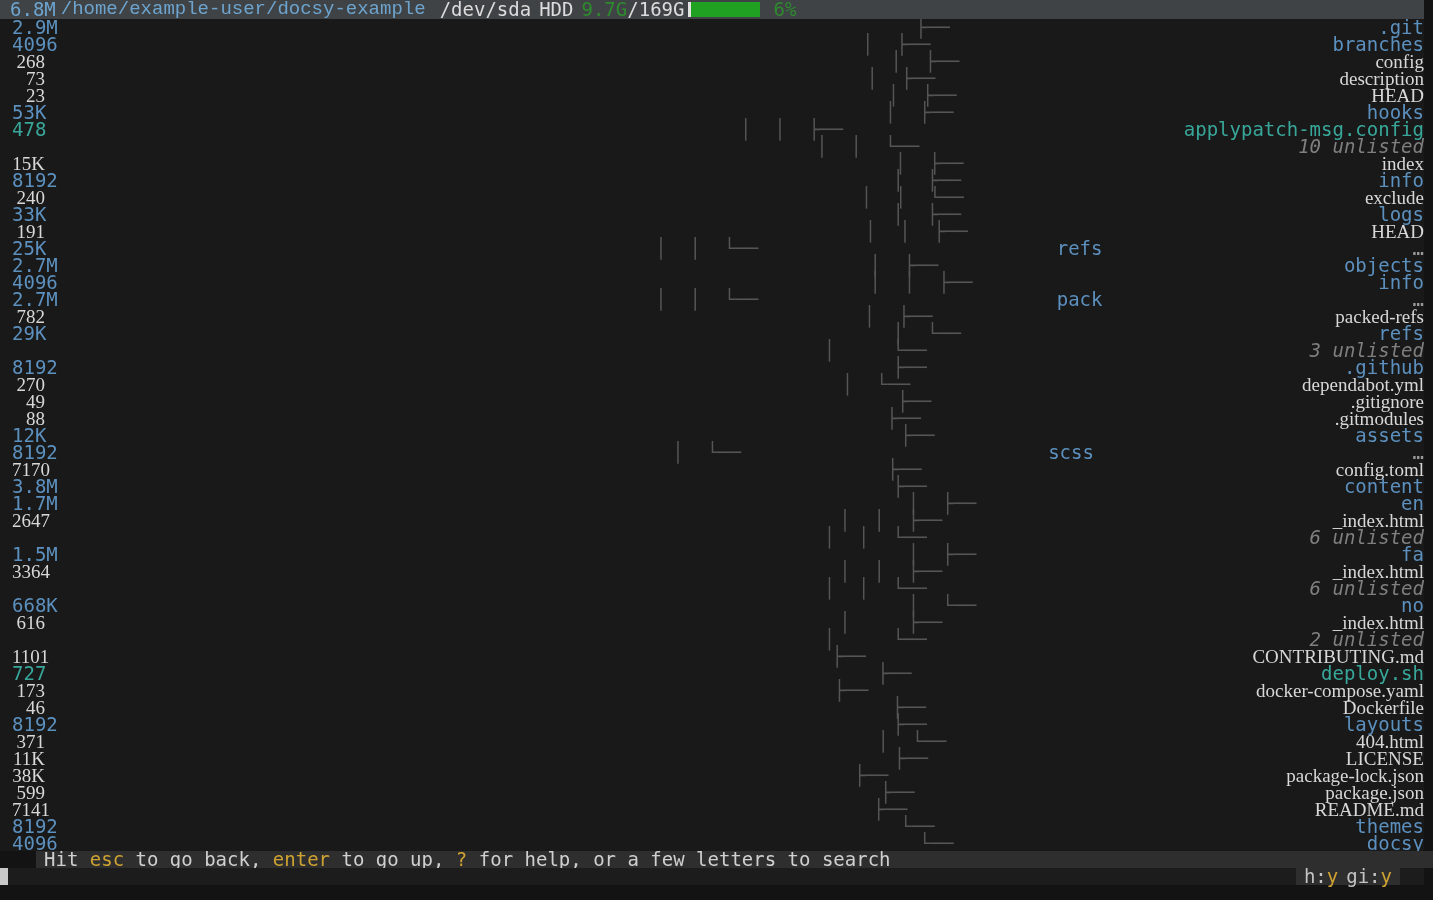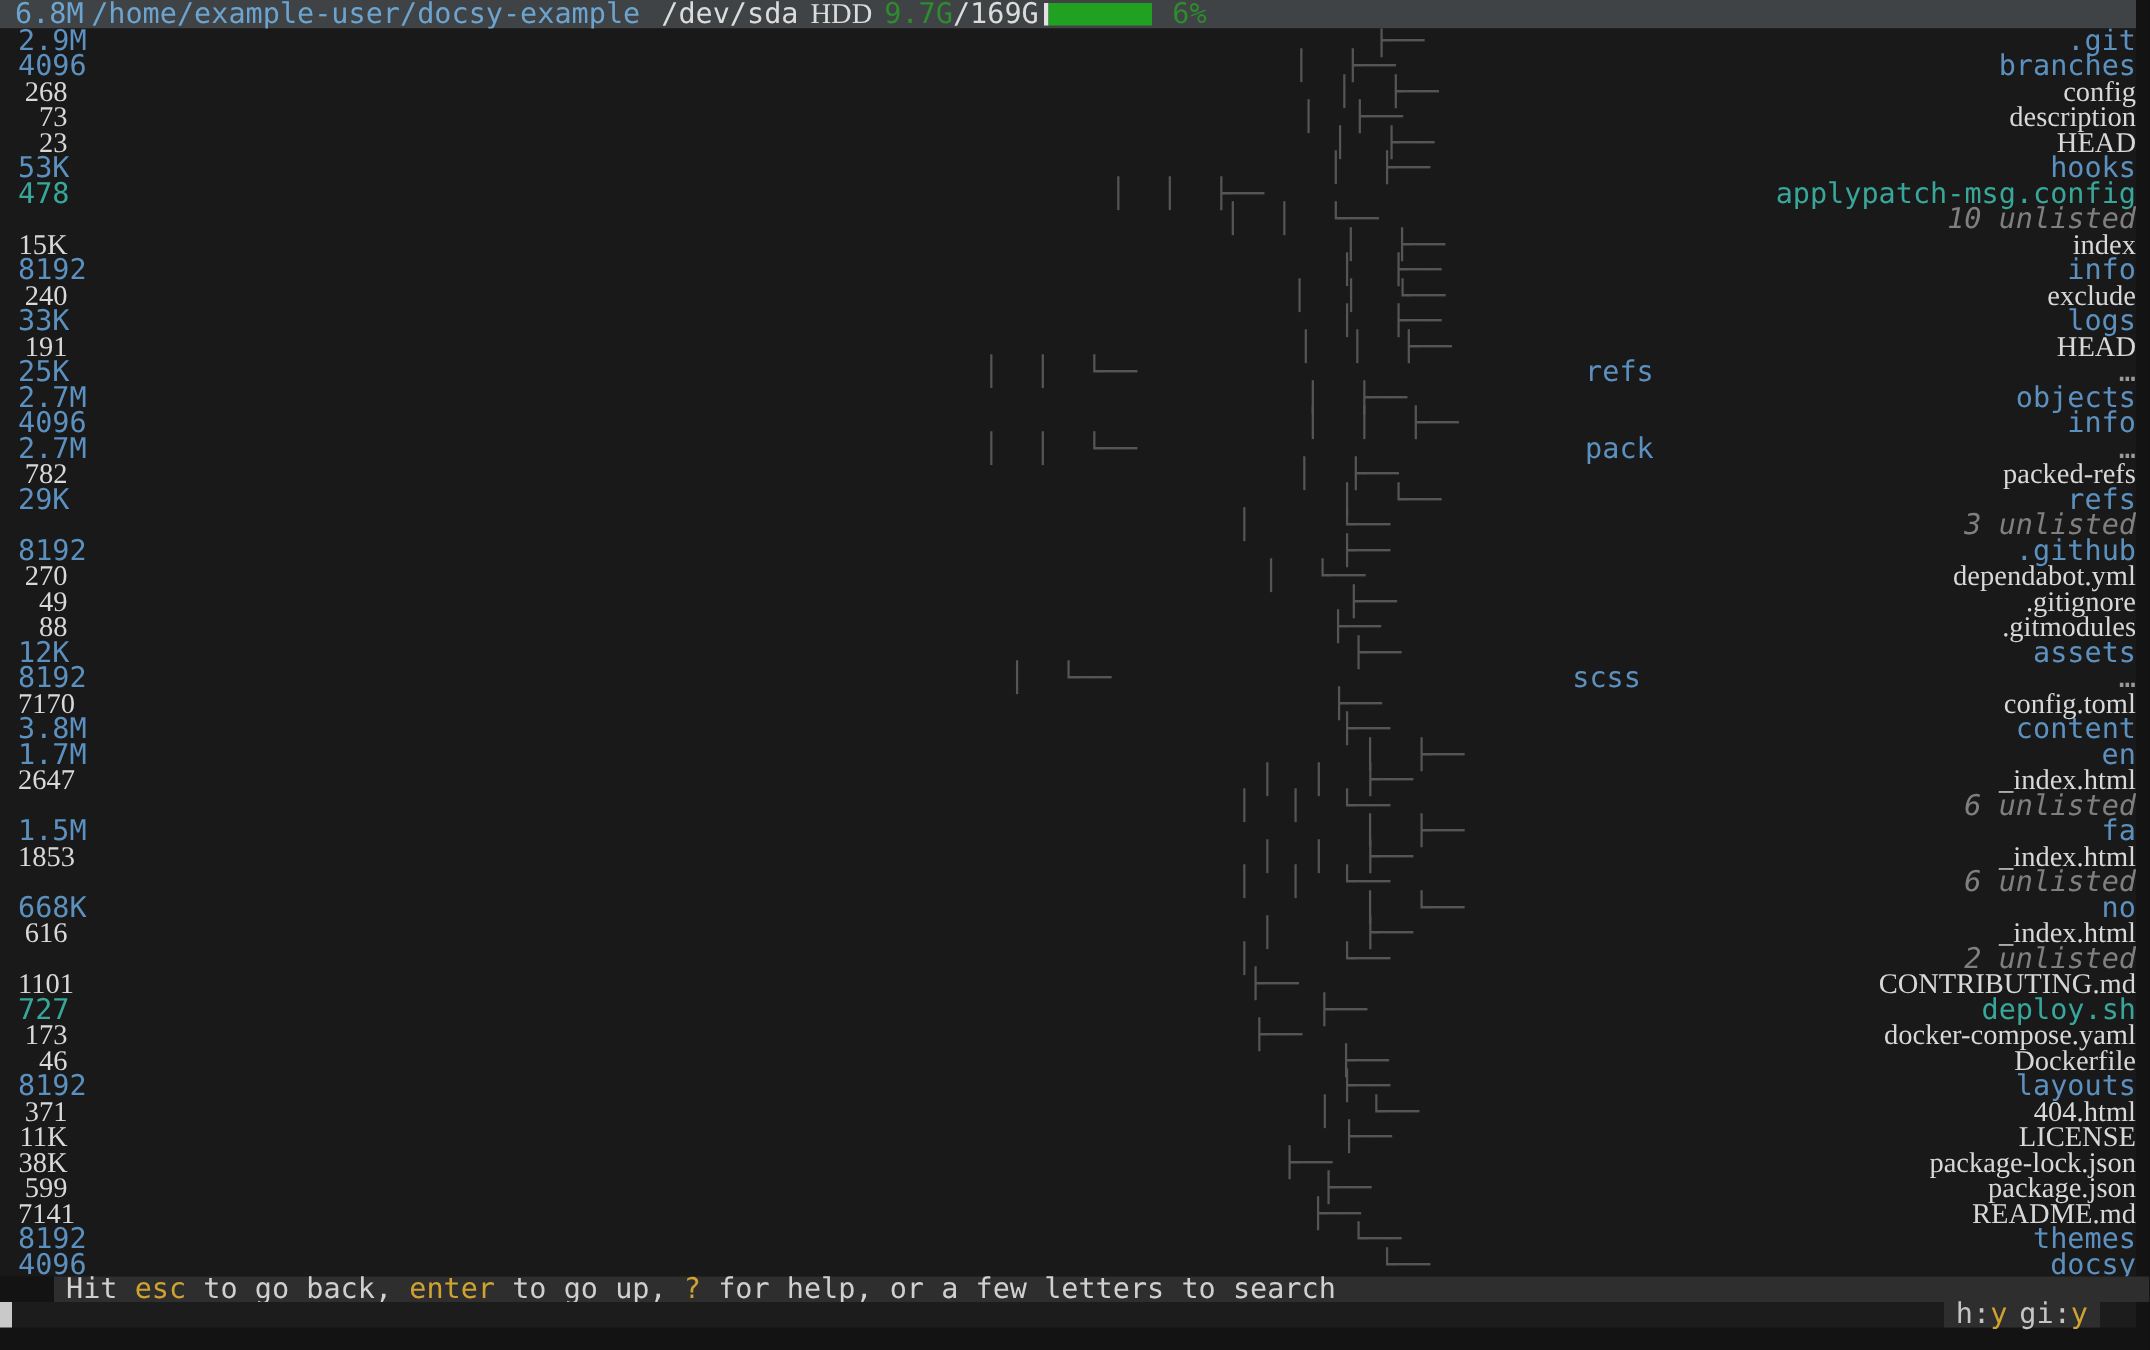--- a/index.html
+++ b/index.html
@@ -17,23 +17,23 @@
     font-family:"DejaVu Sans Mono","Liberation Mono",monospace;
     font-size:19px; line-height:17px; cursor:default;
   }
   
   .header{
     position:absolute; top:0; left:0; width:1414px; height:19px;
     background:var(--header_bg); display:flex; align-items:center;
     padding-left:10px; white-space:pre; color:var(--text_bright);
   }
   .header .accent{color:var(--header_accent);}
-  .header .path{margin-left:5px;}
+  .header .path{margin-left:5px;font-family:Liberation Mono, monospace;}
   .header .device{margin-left:14px;}
-  .header .disk-type{margin-left:8px;font-family:Liberation Serif, serif;}
+  .header .disk-type{margin-left:8px;}
   .header .used{margin-left:8px; color:var(--green_text);}
   .usage-bar{display:flex; align-items:center; margin-left:4px; height:19px;}
   .usage-cap{width:3px; height:15px; background:var(--bar_cap);}
   .usage-fill{width:69px; height:15px; background:var(--bar_fill);}
   .usage-pct{margin-left:13px; color:var(--green_text);}
   
   .tree{
     position:absolute; top:19px; left:0; width:1424px; height:832px;
     background:var(--tree_bg); overflow:hidden;
   }
@@ -111,21 +111,21 @@
       <div class="row k-file"><span class="size">49</span><span class="gap"></span><span class="prefix">├──</span><span class="name">.gitignore</span></div>
       <div class="row k-file"><span class="size">88</span><span class="gap"></span><span class="prefix">├──</span><span class="name">.gitmodules</span></div>
       <div class="row k-dir"><span class="size">12K</span><span class="gap"></span><span class="prefix">├──</span><span class="name">assets</span></div>
       <div class="row k-dir"><span class="size">8192</span><span class="gap"></span><span class="prefix">│  └──</span><span class="name">scss</span><span class="suffix"> …</span></div>
       <div class="row k-file"><span class="size">7170</span><span class="gap"></span><span class="prefix">├──</span><span class="name">config.toml</span></div>
       <div class="row k-dir"><span class="size">3.8M</span><span class="gap"></span><span class="prefix">├──</span><span class="name">content</span></div>
       <div class="row k-dir"><span class="size">1.7M</span><span class="gap"></span><span class="prefix">│  ├──</span><span class="name">en</span></div>
       <div class="row k-file"><span class="size">2647</span><span class="gap"></span><span class="prefix">│  │  ├──</span><span class="name">_index.html</span></div>
       <div class="row k-unlisted"><span class="size"></span><span class="gap"></span><span class="prefix">│  │  └──</span><span class="name">6 unlisted</span></div>
       <div class="row k-dir"><span class="size">1.5M</span><span class="gap"></span><span class="prefix">│  ├──</span><span class="name">fa</span></div>
-      <div class="row k-file"><span class="size">1853</span><span class="gap"></span><span class="prefix">│  │  ├──</span><span class="name">_index.html</span></div>
+      <div class="row k-file"><span class="size">3364</span><span class="gap"></span><span class="prefix">│  │  ├──</span><span class="name">_index.html</span></div>
       <div class="row k-unlisted"><span class="size"></span><span class="gap"></span><span class="prefix">│  │  └──</span><span class="name">6 unlisted</span></div>
       <div class="row k-dir"><span class="size">668K</span><span class="gap"></span><span class="prefix">│  └──</span><span class="name">no</span></div>
       <div class="row k-file"><span class="size">616</span><span class="gap"></span><span class="prefix">│     ├──</span><span class="name">_index.html</span></div>
       <div class="row k-unlisted"><span class="size"></span><span class="gap"></span><span class="prefix">│     └──</span><span class="name">2 unlisted</span></div>
       <div class="row k-file"><span class="size">1101</span><span class="gap"></span><span class="prefix">├──</span><span class="name">CONTRIBUTING.md</span></div>
       <div class="row k-exe"><span class="size">727</span><span class="gap"></span><span class="prefix">├──</span><span class="name">deploy.sh</span></div>
       <div class="row k-file"><span class="size">173</span><span class="gap"></span><span class="prefix">├──</span><span class="name">docker-compose.yaml</span></div>
       <div class="row k-file"><span class="size">46</span><span class="gap"></span><span class="prefix">├──</span><span class="name">Dockerfile</span></div>
       <div class="row k-dir"><span class="size">8192</span><span class="gap"></span><span class="prefix">├──</span><span class="name">layouts</span></div>
       <div class="row k-file"><span class="size">371</span><span class="gap"></span><span class="prefix">│  └──</span><span class="name">404.html</span></div>

